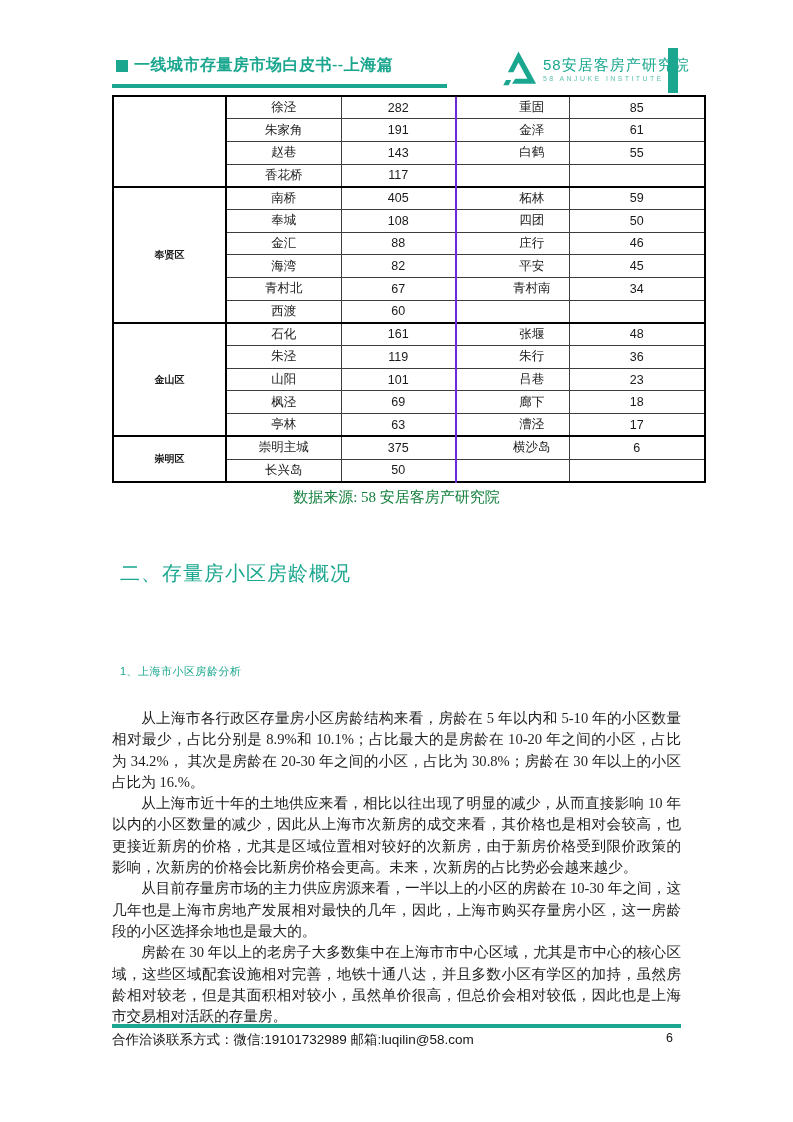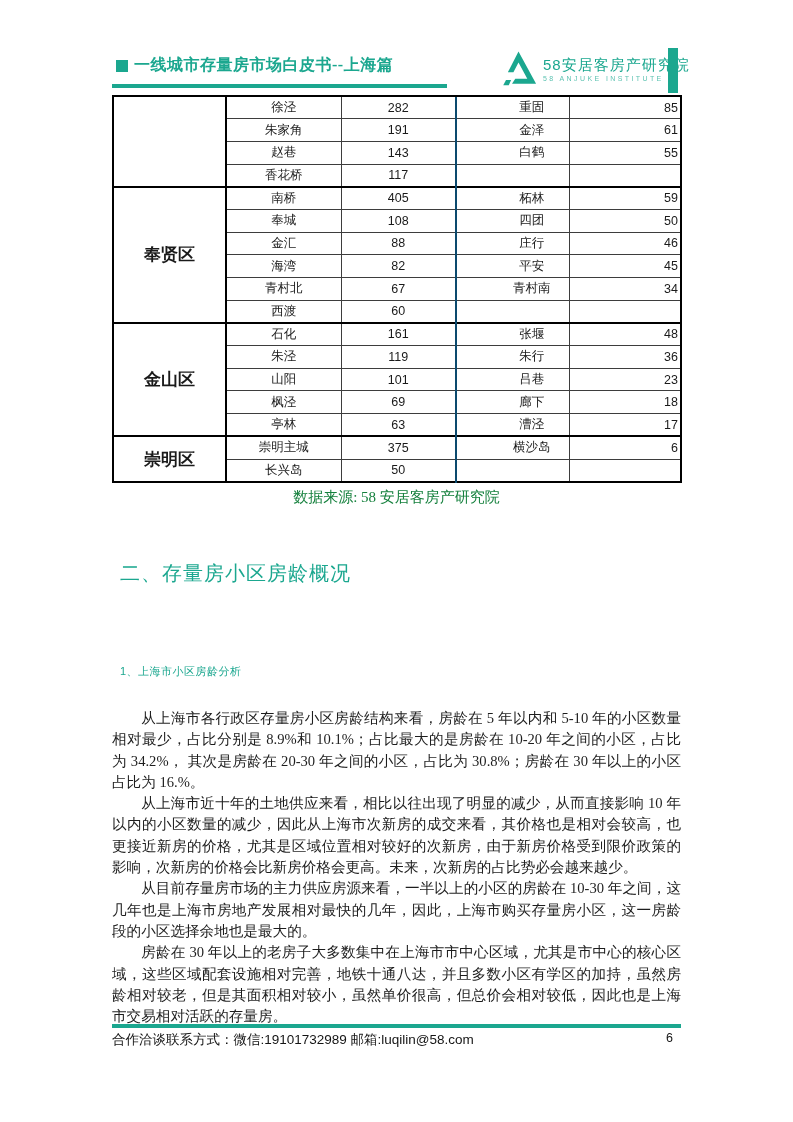--- a/index.html
+++ b/index.html
@@ -32,27 +32,27 @@
     width:570px; border:2px solid #000;
     font-size:12.5px; color:#1a1a1a;
   }
   table.district td {
     border:1px solid #3d3d3d;
     text-align:center; vertical-align:middle;
     height:22.7px; padding:0 2px; overflow:hidden;
   }
   table.district tr.grp-first td { border-top:2px solid #000; }
   table.district td.dist {
-    width:113px; font-weight:bold; font-size:17px;
+    width:113px; font-weight:bold; font-size:10px;
     border-left:2px solid #000; border-right:2px solid #000;
   }
   table.district td.c0 { width:115px; }
   table.district td.c1 { width:115px; }
-  table.district td.c2 { width:113px; border-left:2px solid #0c4a6e;padding-left:40px; }
-  table.district td.c3 { width:112px;text-align:right; }
+  table.district td.c2 { width:113px; border-left:2px solid #6d28d9;padding-left:40px; }
+  table.district td.c3 { width:136px; }
 
   .tbl-source {
     position:absolute; top:488px; left:112px; width:569px;
     text-align:center; font-size:15px; color:#15803d;
     font-family:"Liberation Serif","DejaVu Serif",serif;
   }
 
   
   .sec-heading {
     position:absolute; top:560px; left:120px;

